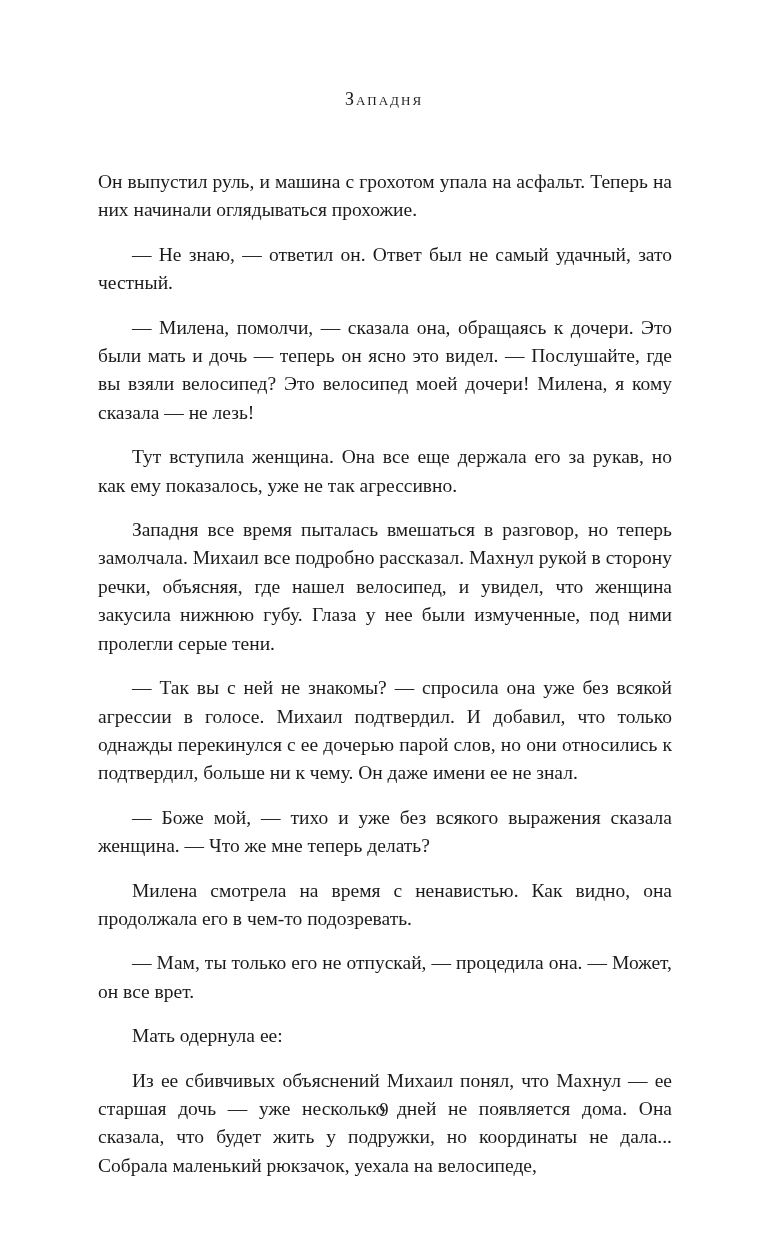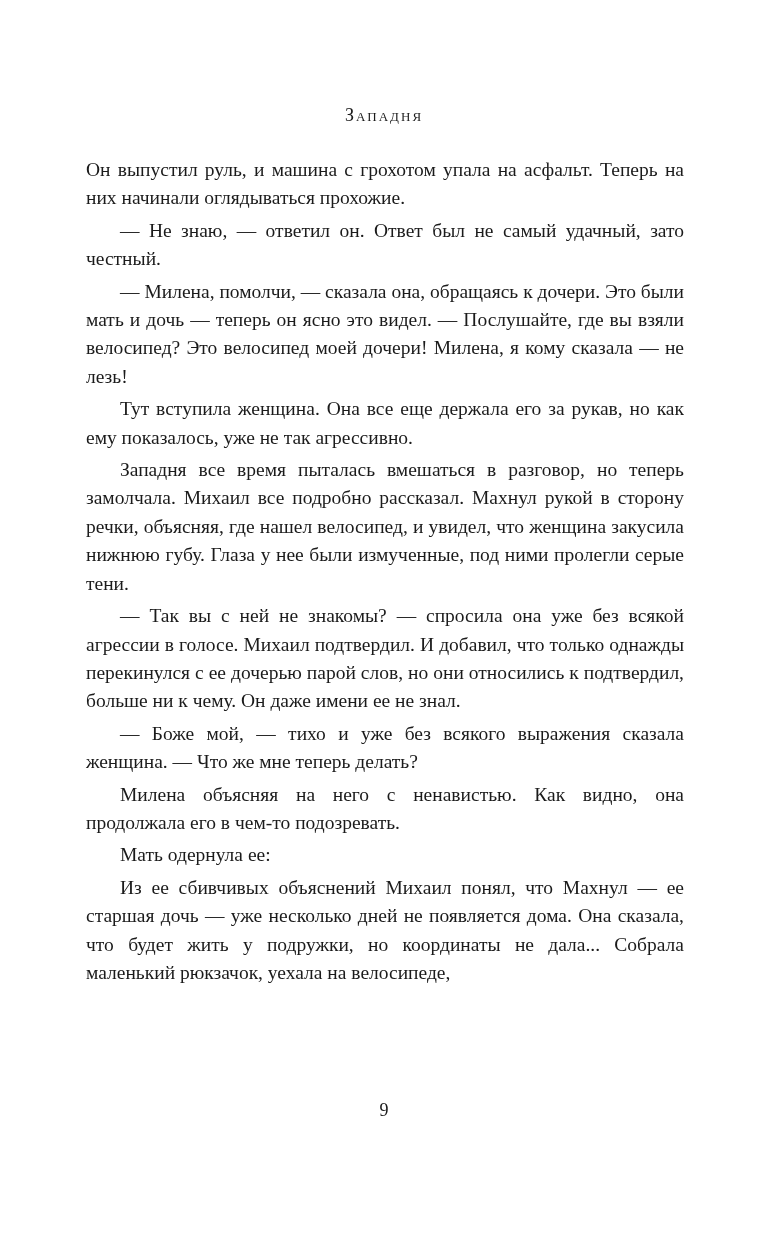--- a/index.html
+++ b/index.html
@@ -11,42 +11,42 @@
     position: relative;
     width: 768px;
     height: 1240px;
     background: #ffffff;
     overflow: hidden;
     font-family: "Liberation Serif", serif;
     color: #1b1b1b;
   }
   .running-title {
     position: absolute;
-    top: 105px;
+    top: 89px;
     left: 80px;
     width: 608px;
     text-align: center;
     font-size: 18px;
     font-variant: small-caps;
     letter-spacing: 2px;
     color: #1b1b1b;
   }
   .body-text {
     position: absolute;
     top: 152px;
     left: 82px;
     width: 606px;
     font-size: 19.5px;
     line-height: 28.4px;
     text-align: justify;
     hyphens: auto;
     -webkit-hyphens: auto;
   }
   .body-text p {
-    margin: 4px;
+    margin: 16px;
     padding: 0;
     text-indent: 34px;
   }
   .body-text p:first-child {
     text-indent: 0;
   }
   .page-number {
     position: absolute;
     top: 1100px;
     left: 80px;
@@ -64,20 +64,21 @@
   <div class="running-title">Западня</div>
 
   <div class="body-text">
     <p>Он выпустил руль, и машина с грохотом упала на асфальт. Теперь на них начинали оглядываться прохожие.</p>
     <p>— Не знаю, — ответил он. Ответ был не самый удачный, зато честный.</p>
     <p>— Милена, помолчи, — сказала она, обращаясь к дочери. Это были мать и дочь — теперь он ясно это видел. — Послушайте, где вы взяли велосипед? Это велосипед моей дочери! Милена, я кому сказала — не лезь!</p>
     <p>Тут вступила женщина. Она все еще держала его за рукав, но как ему показалось, уже не так агрессивно.</p>
     <p>Западня все время пыталась вмешаться в разговор, но теперь замолчала. Михаил все подробно рассказал. Махнул рукой в сторону речки, объясняя, где нашел велосипед, и увидел, что женщина закусила нижнюю губу. Глаза у нее были измученные, под ними пролегли серые тени.</p>
     <p>— Так вы с ней не знакомы? — спросила она уже без всякой агрессии в голосе. Михаил подтвердил. И добавил, что только однажды перекинулся с ее дочерью парой слов, но они относились к подтвердил, больше ни к чему. Он даже имени ее не знал.</p>
     <p>— Боже мой, — тихо и уже без всякого выражения сказала женщина. — Что же мне теперь делать?</p>
-    <p>Милена объясняя на него с ненавистью. Как видно, она продолжала его в чем-то подозревать.</p>
+    <p>Милена смотрела на время с ненавистью. Как видно, она продолжала его в чем-то подозревать.</p>
+    <p>— Мам, ты только его не отпускай, — процедила она. — Может, он все врет.</p>
     <p>Мать одернула ее:</p>
     <p>Из ее сбивчивых объяснений Михаил понял, что Махнул — ее старшая дочь — уже несколько дней не появляется дома. Она сказала, что будет жить у подружки, но координаты не дала... Собрала маленький рюкзачок, уехала на велосипеде,</p>
   </div>
 
   <div class="page-number">9</div>
 
 </div>
 
 </body></html>

